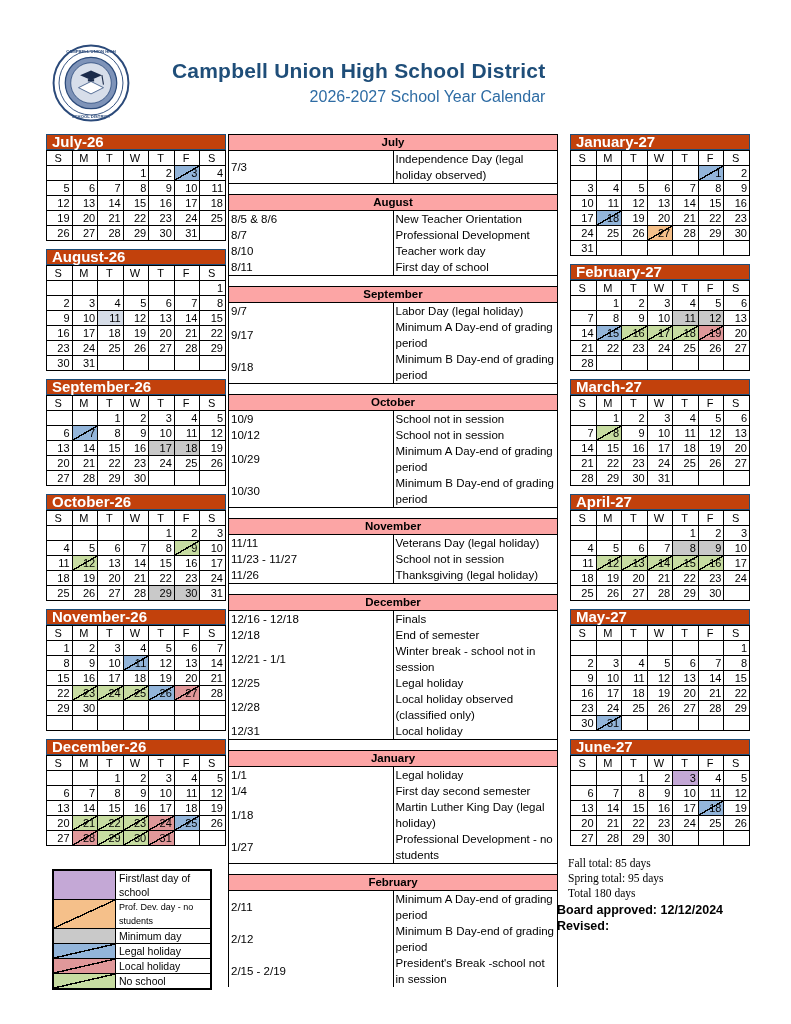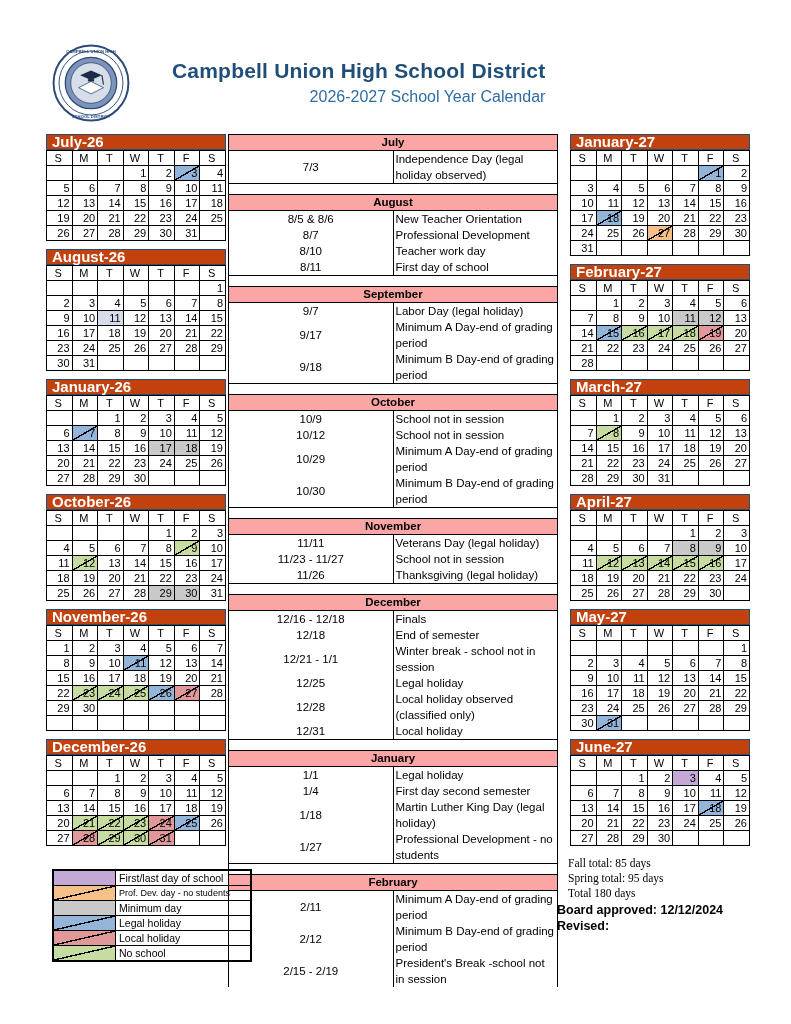--- a/index.html
+++ b/index.html
@@ -102,32 +102,32 @@
     font-size: 11.5px;
     line-height: 15px;
     height: 15px;
     padding: 0;
   }
   tr.ev-row td {
     border-left: 1px solid #000; border-right: 1px solid #000;
     border-top: none; border-bottom: none;
     height: 16px; line-height: 16px; padding: 0 2px;
   }
-  tr.ev-row td.d { width: 62px; text-align: center; }
+  tr.ev-row td.d { width: 62px; }
   tr.ev-spacer td {
     height: 11px; border-top: 1px solid #000;
     border-left: 1px solid #000; border-right: 1px solid #000;
     border-bottom: none; padding: 0;
   }
 
   
   #legend {
     position: absolute;
     left: 52px; top: 869px;
-    width: 200px;
+    width: 160px;
     border: 1px solid #000;
   }
   #legend table { border-collapse: collapse; width: 100%; font-size: 10.5px; }
   #legend td { border: 1px solid #000; height: 15px; line-height: 14px; padding: 0 0 0 3px; }
   #legend td.sw { width: 62px; padding: 0; position: relative; }
   #legend td.lbl { font-size: 10.5px; }
   #legend td.lbl.small { font-size: 9px; }
 
   
   #totals {
@@ -303,21 +303,21 @@
                 <td class="empty"></td>
                 <td class="empty"></td>
                 <td class="empty"></td>
                 <td class="empty"></td>
                 <td class="empty"></td>
               </tr>
             </tbody>
           </table>
         </div>
         <div class="month">
-          <div class="month-title">January-26</div>
+          <div class="month-title">September-26</div>
           <table class="cal">
             <thead>
               <tr>
                 <th>S</th>
                 <th>M</th>
                 <th>T</th>
                 <th>W</th>
                 <th>T</th>
                 <th>F</th>
                 <th>S</th>

